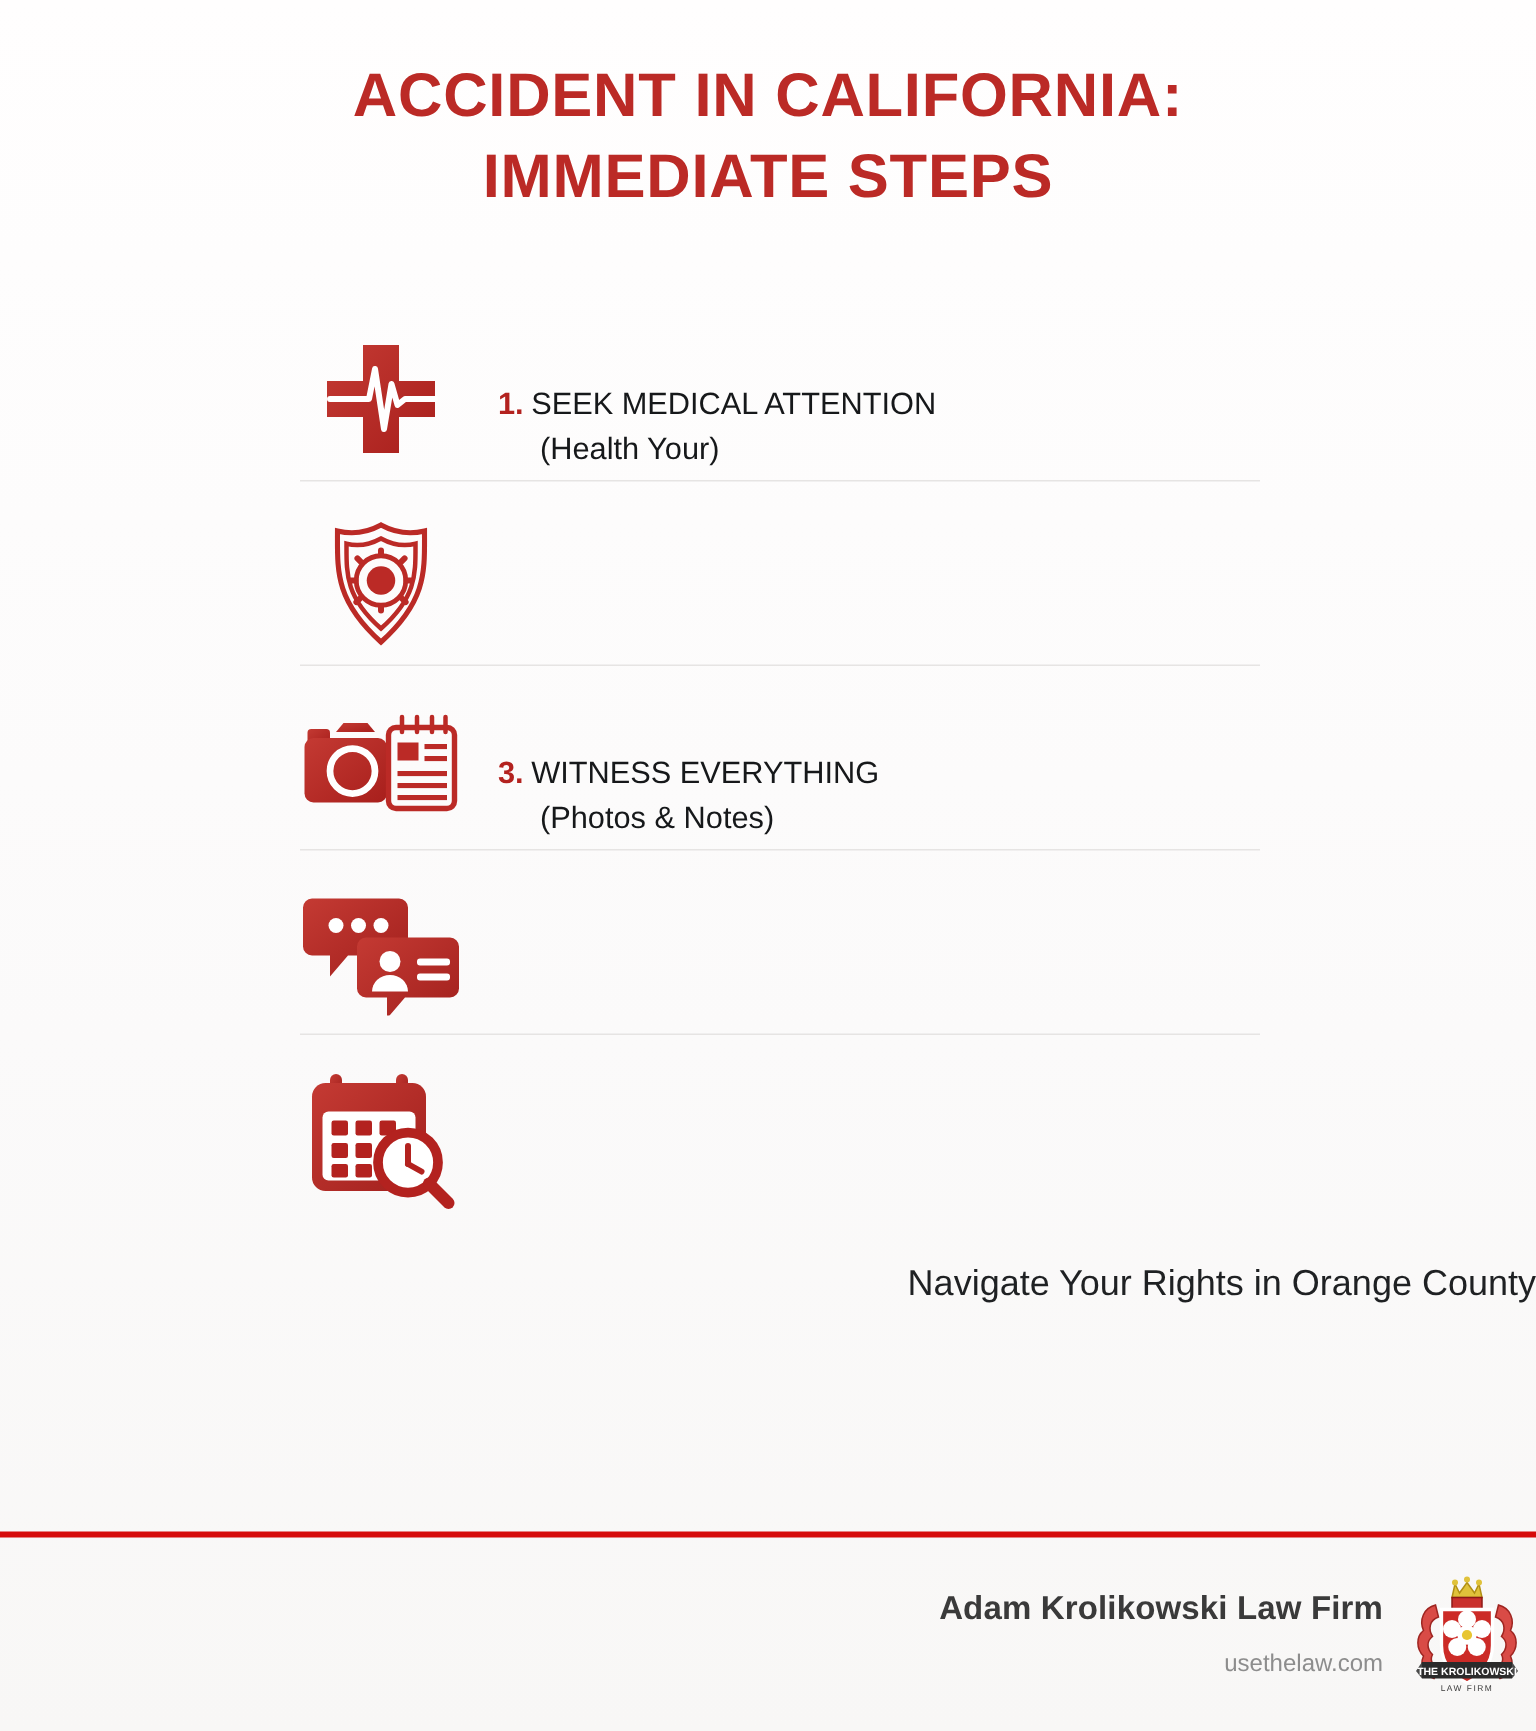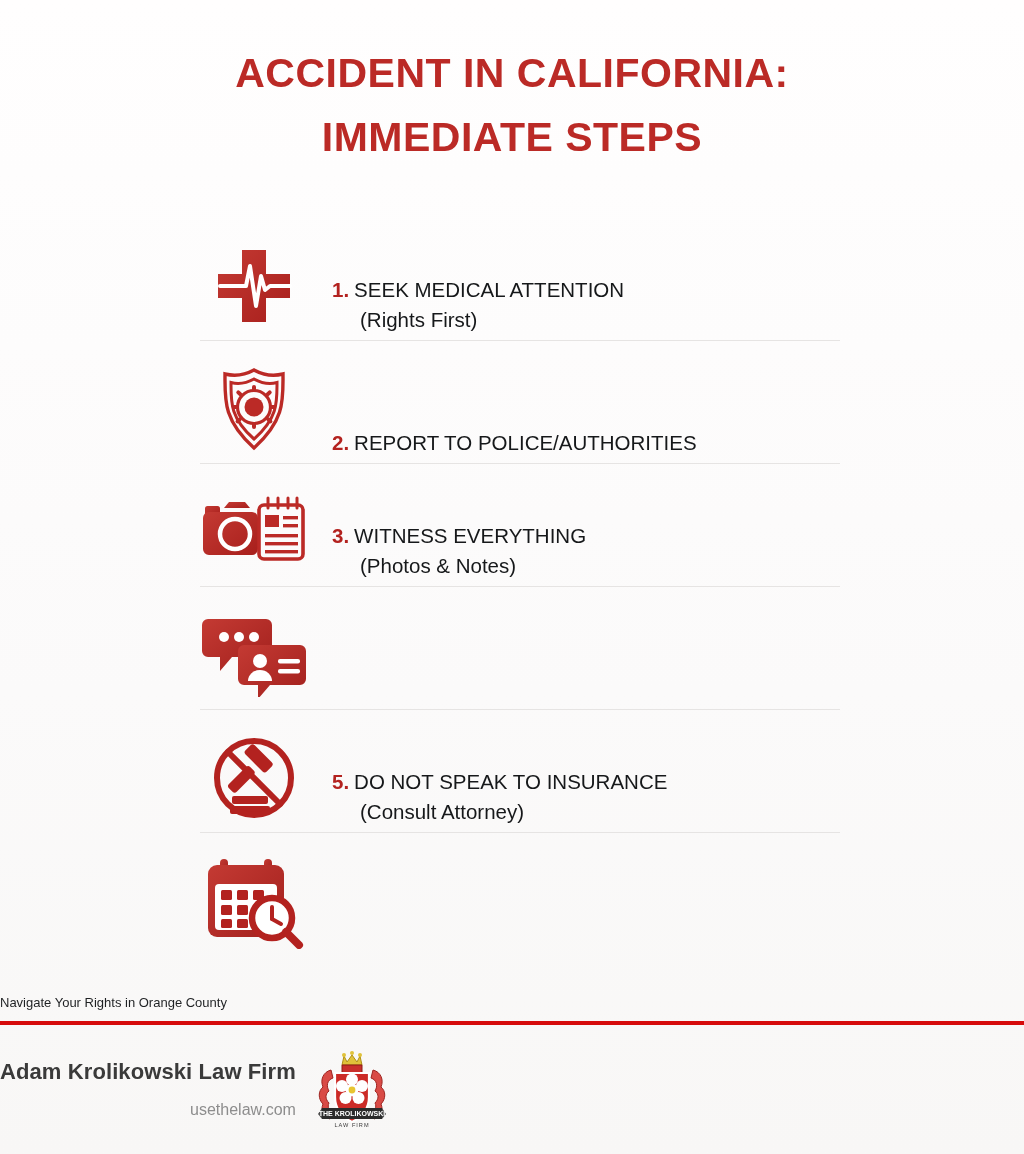--- a/index.html
+++ b/index.html
@@ -29,21 +29,20 @@
     padding: 36px 90px 0 90px;
     text-align: center;
   }
   .title-line {
     font-size: 41px;
     font-weight: bold;
     letter-spacing: 0.5px;
     color: #bb2a26;
     line-height: 1.32;
     text-transform: uppercase;
-    margin-top: 10px;
   }
 
   
   .steps {
     margin-top: 54px;
     padding: 0 184px 0 200px;
     flex: 0 0 auto;
   }
   .step-row {
     display: flex;
@@ -85,44 +84,44 @@
   .step-row.wide .step-text {
     text-align: center;
     padding-left: 14px;
   }
   .step-row.wide .step-num {
     margin-right: 6px;
   }
 
   
   .tagline {
-    text-align: left;
-    font-size: 13px;
+    text-align: right;
+    font-size: 24px;
     color: #1f2123;
-    margin-top: 40px;
+    margin-top: 30px;
   }
 
   
   .rule {
     position: absolute;
     left: 0;
     right: 0;
     top: 1021px;
     height: 4px;
     background: #d60b0b;
   }
   .footer {
     position: absolute;
     left: 0;
     right: 0;
     bottom: 0;
     height: 130px;
     display: flex;
     align-items: center;
-    justify-content: flex-start;
+    justify-content: flex-end;
     padding-right: 8px;
   }
   .footer-text {
     text-align: right;
     margin-right: 18px;
   }
   .firm-name {
     font-size: 22px;
     font-weight: bold;
     color: #3a3a3a;
@@ -158,21 +157,21 @@
               <stop offset="0%" stop-color="#c43a33"></stop>
               <stop offset="100%" stop-color="#a81f1c"></stop>
             </linearGradient>
           </defs>
           <path d="M30 6 h24 v24 h24 v24 h-24 v24 h-24 v-24 h-24 v-24 h24 z" fill="url(#gRed1)"></path>
           <polyline points="8,42 28,42 34,42 38,22 44,62 49,32 53,46 58,42 78,42" fill="none" stroke="#ffffff" stroke-width="4" stroke-linejoin="round" stroke-linecap="round"></polyline>
         </svg>
       </div>
       <div class="step-text">
         <span class="step-num">1.</span><span>SEEK MEDICAL ATTENTION</span>
-        <span class="step-sub">(Rights First)</span>
+        <span class="step-sub">(Health Your)</span>
       </div>
     </div>
 
     <div class="step-row">
       <div class="step-icon">
         <svg width="82" height="86" viewBox="0 0 82 86">
           <path d="M41 4 C30 10 20 10 12 8 C12 34 10 54 41 82 C72 54 70 34 70 8 C62 10 52 10 41 4 z" fill="none" stroke="#bb2a26" stroke-width="3.4"></path>
           <path d="M41 13 C32 18 24 18 18 16.5 C18 36 17 52 41 73 C65 52 64 36 64 16.5 C58 18 50 18 41 13 z" fill="none" stroke="#bb2a26" stroke-width="3"></path>
           <g fill="#bb2a26">
             <circle cx="41" cy="41" r="16.5" fill="none" stroke="#bb2a26" stroke-width="3.2"></circle>
@@ -181,23 +180,20 @@
             <rect x="39" y="56" width="4" height="7" rx="2"></rect>
             <rect x="19" y="39" width="7" height="4" rx="2"></rect>
             <rect x="56" y="39" width="7" height="4" rx="2"></rect>
             <rect x="24" y="24" width="4" height="7" rx="2" transform="rotate(-45 26 27)"></rect>
             <rect x="54" y="24" width="4" height="7" rx="2" transform="rotate(45 56 27)"></rect>
             <rect x="24" y="51" width="4" height="7" rx="2" transform="rotate(45 26 54)"></rect>
             <rect x="54" y="51" width="4" height="7" rx="2" transform="rotate(-45 56 54)"></rect>
           </g>
         </svg>
       </div>
-      <div class="step-text">
-        <span class="step-num">2.</span><span>REPORT TO POLICE/AUTHORITIES</span>
-      </div>
     </div>
 
     <div class="step-row">
       <div class="step-icon">
         <svg width="106" height="80" viewBox="0 0 106 80">
           <defs>
             <linearGradient id="gRed3" x1="0" y1="0" x2="1" y2="1">
               <stop offset="0%" stop-color="#c43a33"></stop>
               <stop offset="100%" stop-color="#a81f1c"></stop>
             </linearGradient>
@@ -250,38 +246,20 @@
           <g fill="#ffffff">
             <circle cx="58" cy="48" r="7"></circle>
             <path d="M46 68 a12 11 0 0 1 24 0 z"></path>
             <rect x="76" y="46" width="22" height="4.6" rx="2"></rect>
             <rect x="76" y="56" width="22" height="4.6" rx="2"></rect>
           </g>
         </svg>
       </div>
     </div>
 
-    <div class="step-row">
-      <div class="step-icon">
-        <svg width="88" height="88" viewBox="0 0 88 88">
-          <g fill="#b3221f">
-            <rect x="34" y="18" width="30" height="13" rx="3" transform="rotate(45 49 24)"></rect>
-            <rect x="16" y="40" width="30" height="11" rx="3" transform="rotate(-45 31 45)"></rect>
-            <rect x="22" y="62" width="36" height="8" rx="2"></rect>
-            <rect x="20" y="72" width="40" height="8" rx="2"></rect>
-          </g>
-          <circle cx="44" cy="44" r="37" fill="none" stroke="#b3221f" stroke-width="6"></circle>
-          <line x1="18" y1="18" x2="70" y2="70" stroke="#b3221f" stroke-width="6" stroke-linecap="round"></line>
-        </svg>
-      </div>
-      <div class="step-text">
-        <span class="step-num">5.</span><span>DO NOT SPEAK TO INSURANCE</span>
-        <span class="step-sub">(Consult Attorney)</span>
-      </div>
-    </div>
 
     <div class="step-row last wide">
       <div class="step-icon">
         <svg width="100" height="96" viewBox="0 0 100 96">
           <defs>
             <linearGradient id="gRed7" x1="0" y1="0" x2="1" y2="1">
               <stop offset="0%" stop-color="#c43a33"></stop>
               <stop offset="100%" stop-color="#a2201d"></stop>
             </linearGradient>
           </defs>

